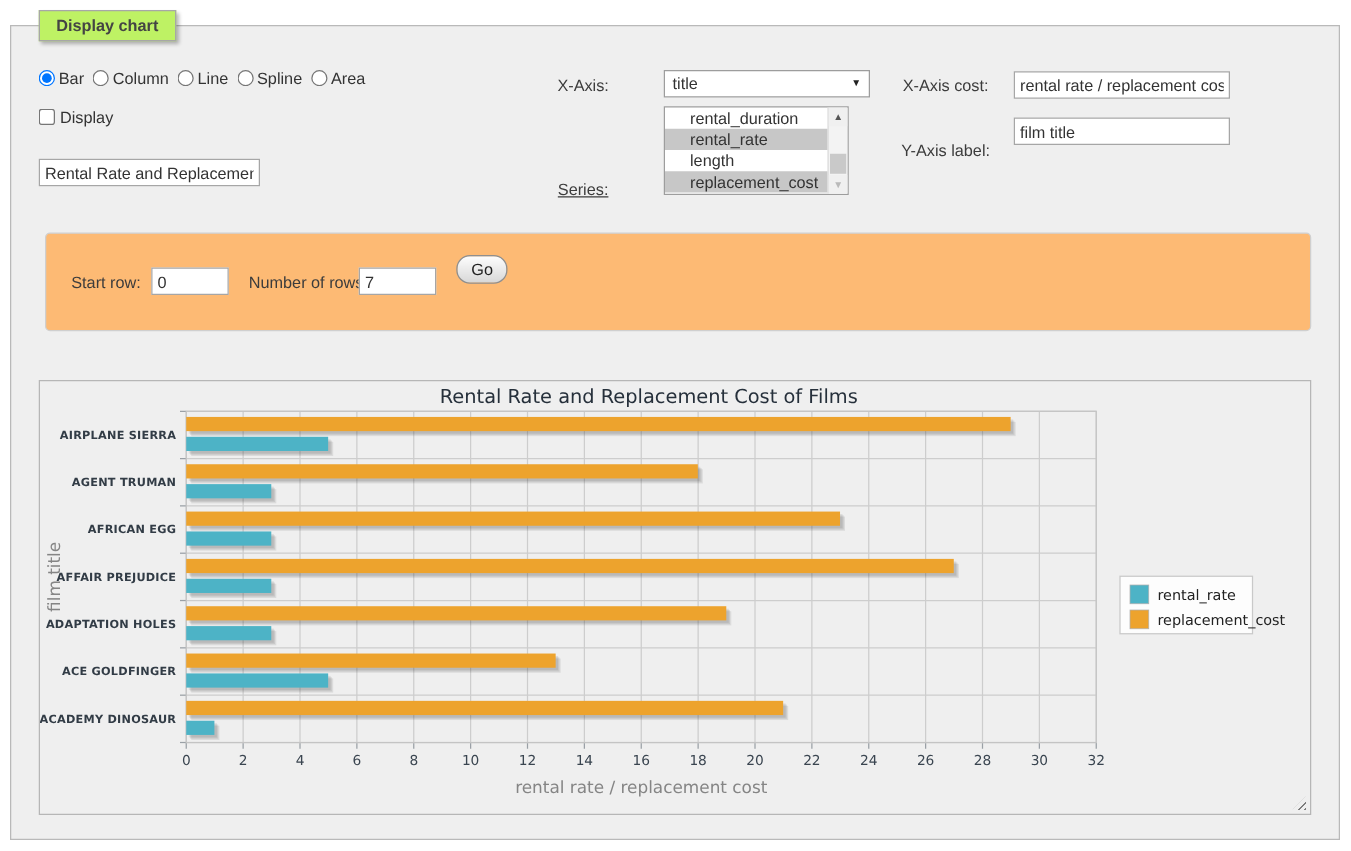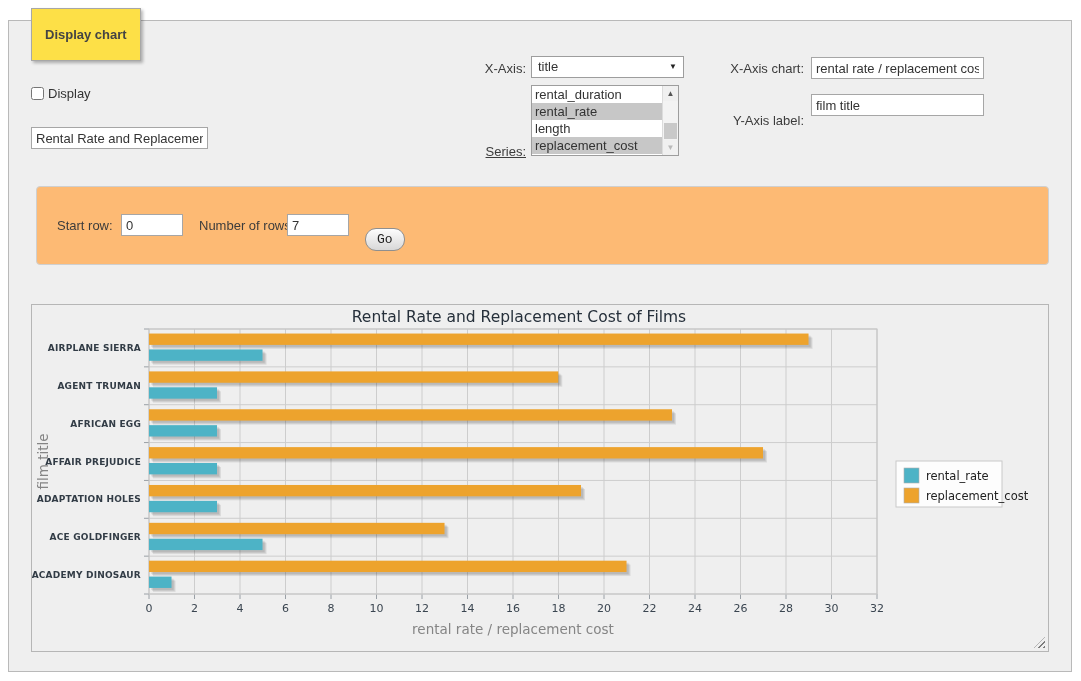--- a/index.html
+++ b/index.html
@@ -1,59 +1,60 @@
 <!DOCTYPE html>
 <html><head>
 <meta charset="utf-8">
 <style>
   html,body{margin:0;padding:0;}
   body{width:1081px;height:681px;background:#ffffff;font-family:"Liberation Sans",sans-serif;font-size:13px;color:#333;position:relative;overflow:hidden;}
   .fieldset{position:absolute;left:8px;top:20px;width:1064px;height:652px;background:#efefef;border:1px solid #b9b9b9;box-sizing:border-box;}
-  .fs-legend{position:absolute;left:22px;top:-13px;background:#fde047;border:1px solid #a7a7a7;padding:18px 13px;font-weight:bold;color:#444;box-shadow:2px 2px 3px rgba(0,0,0,0.28);}
+  .fs-legend{position:absolute;left:22px;top:-13px;background:#bef264;border:1px solid #a7a7a7;padding:4px 13px;font-weight:bold;color:#444;box-shadow:2px 2px 3px rgba(0,0,0,0.28);}
   .radios{position:absolute;left:22px;top:34px;}
   .radios label{margin-right:7px;}
   .radios input{vertical-align:-2px;margin:0 3px 0 0;}
   .stacked{position:absolute;left:22px;top:65px;}
   .stacked input{vertical-align:-2px;margin:0 4px 0 0;}
   input.txt{border:1px solid #a6a6a6;background:#fff;font-family:"Liberation Sans",sans-serif;font-size:13px;padding:2px 4px;color:#333;box-sizing:border-box;height:22px;}
   .lbl{position:absolute;color:#3c3c3c;}
-  .r{text-align:right;}
+  .r{text-align:center;}
   .title-input{position:absolute;left:22px;top:106px;width:177px;}
-  .fselect{position:absolute;left:522px;top:35px;width:153px;height:22px;background:#fff;border:1px solid #9d9d9d;box-sizing:border-box;line-height:20px;padding-left:6px;}
+  .fselect{position:absolute;left:522px;top:35px;width:165px;height:22px;background:#fff;border:1px solid #9d9d9d;box-sizing:border-box;line-height:20px;padding-left:6px;}
   .fselect .arrow{position:absolute;right:6px;top:0;font-size:8px;line-height:20px;color:#222;}
   .listbox{position:absolute;left:522px;top:64px;width:148px;height:71px;background:#fff;border:1px solid #9d9d9d;box-sizing:border-box;overflow:hidden;}
-  .listbox .opt{height:17px;line-height:17px;padding-left:3px;white-space:nowrap;}
+  .listbox .opt{height:17px;line-height:17px;padding-left:20px;white-space:nowrap;}
   .listbox .opt.sel{background:#c7c7c7;}
   .sb{position:absolute;right:0;top:0;width:16px;height:100%;background:#f3f3f3;border-left:1px solid #dcdcdc;box-sizing:border-box;}
   .sb-up,.sb-down{position:absolute;left:0;width:100%;height:15px;background:#f0f0f0;text-align:center;font-size:8px;line-height:15px;color:#555;}
   .sb-up{top:0;}
   .sb-down{bottom:0;color:#b9b9b9;}
   .sb-thumb{position:absolute;left:1px;top:37px;width:13px;height:16px;background:#c9c9c9;}
   .ax-input{position:absolute;width:173px;}
   .rows-panel{position:absolute;left:27px;top:165px;width:1013px;height:79px;background:#fdba74;border:1px solid #cfcfcf;border-radius:4px;box-sizing:border-box;}
-  .go-btn{position:absolute;left:328px;top:41px;padding:3px 11px;border-radius:11px;border:1px solid #8f8f8f;background:linear-gradient(#fdfdfd,#d8d8d8);font-family:Liberation Mono, monospace;font-size:13px;color:#222;}
+  .go-btn{position:absolute;left:328px;top:17px;padding:3px 11px;border-radius:11px;border:1px solid #8f8f8f;background:linear-gradient(#fdfdfd,#d8d8d8);font-family:Liberation Sans, sans-serif;font-size:13px;color:#222;}
   .chart-panel{position:absolute;left:22px;top:283px;width:1018px;height:348px;background:#efefef;border:1px solid #b6b6b6;box-sizing:border-box;}
   .resize-handle{position:absolute;right:3px;bottom:3px;width:11px;height:11px;background:repeating-linear-gradient(135deg,#7d7d7d 0 1px,transparent 1px 3.5px);clip-path:polygon(100% 0,100% 100%,0 100%);}
   
   .charttitle{font-family:"DejaVu Sans",sans-serif;font-size:15.5px;fill:#26303b;}
   .ticklabel{font-family:"DejaVu Sans",sans-serif;font-size:11px;fill:#3a4550;}
   .catlabel{font-family:"DejaVu Sans",sans-serif;font-size:9px;font-weight:700;fill:#323c46;letter-spacing:0.2px;}
   .axistitle{font-family:"DejaVu Sans",sans-serif;font-size:13.5px;fill:#858585;}
   .legendlabel{font-family:"DejaVu Sans",sans-serif;font-size:11.5px;fill:#222;}
   .grid{stroke:#cdcdcd;stroke-width:1;}
   .tick{stroke:#9aa0a6;stroke-width:1;}
   .plotborder{stroke:#c4c4c4;fill:none;}
   .legendrect{fill:#fdfdfd;stroke:#c9c9c9;}
 </style>
 </head>
 <body>
 
 <div class="fieldset">
   <div class="fs-legend">Display chart</div>
 
+  <div class="radios"><label><input type="radio" name="ctype" checked="" style="">Bar</label><label><input type="radio" name="ctype" style="">Column</label><label><input type="radio" name="ctype" style="">Line</label><label><input type="radio" name="ctype" style="">Spline</label><label><input type="radio" name="ctype" style="">Area</label></div>
 
   <div class="stacked">
     <label><input type="checkbox" style=""><span>Display</span></label>
   </div>
 
   <input class="txt title-input" value="Rental Rate and Replacement Cost of Films" style="">
 
   <div class="lbl r" style="left:398px;top:40px;width:119px;">X-Axis:</div>
   <div class="fselect">
     <span>title</span>
@@ -68,21 +69,21 @@
         <div class="opt">length</div>
         <div class="opt sel">replacement_cost</div>
       </div>
     <div class="sb">
       <div class="sb-up">▲</div>
       <div class="sb-thumb"></div>
       <div class="sb-down">▼</div>
     </div>
   </div>
 
-  <div class="lbl r" style="left:700px;top:40px;width:95px;">X-Axis chart:</div>
+  <div class="lbl r" style="left:700px;top:40px;width:95px;">X-Axis cost:</div>
   <input class="txt ax-input" style="left: 802px; top: 36px;" value="rental rate / replacement cost">
 
   <div class="lbl r" style="left:700px;top:92px;width:95px;">Y-Axis label:</div>
   <input class="txt ax-input" style="left: 802px; top: 73px;" value="film title">
 
   <div class="rows-panel">
     <div class="lbl" style="left:20px;top:31px;">Start row:</div>
     <input class="txt" style="position: absolute; left: 84px; top: 27px; width: 62px;" value="0">
     <div class="lbl" style="left:162px;top:31px;">Number of rows:</div>
     <input class="txt" style="position: absolute; left: 250px; top: 27px; width: 62px;" value="7">

